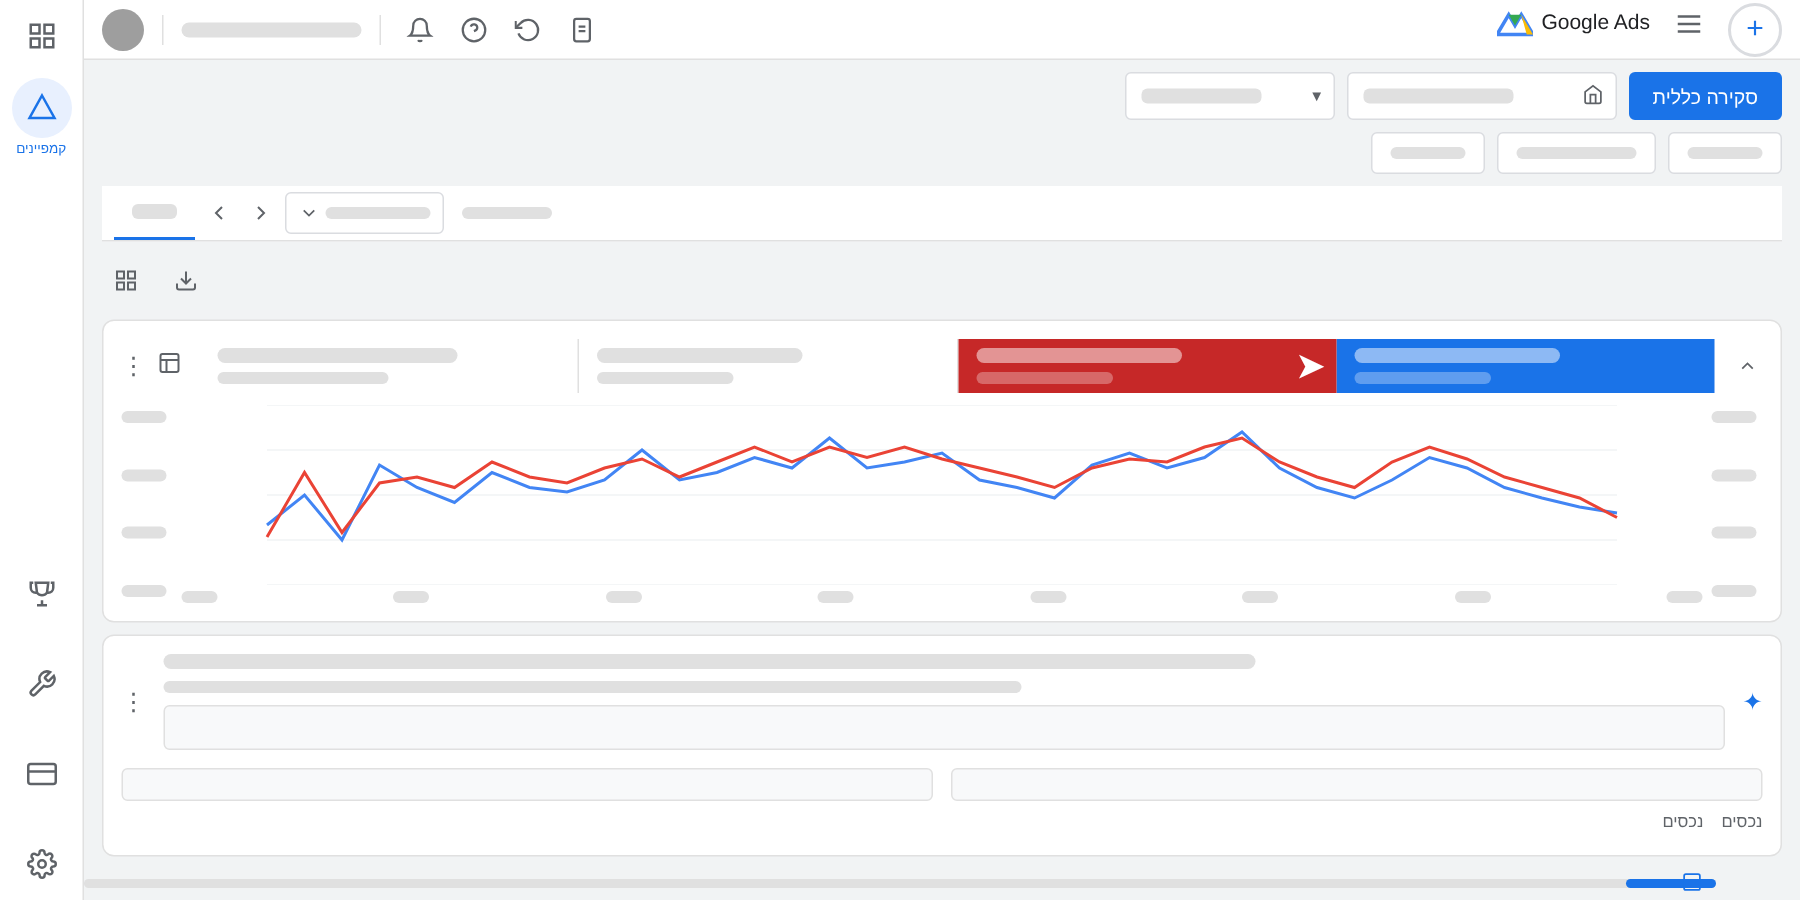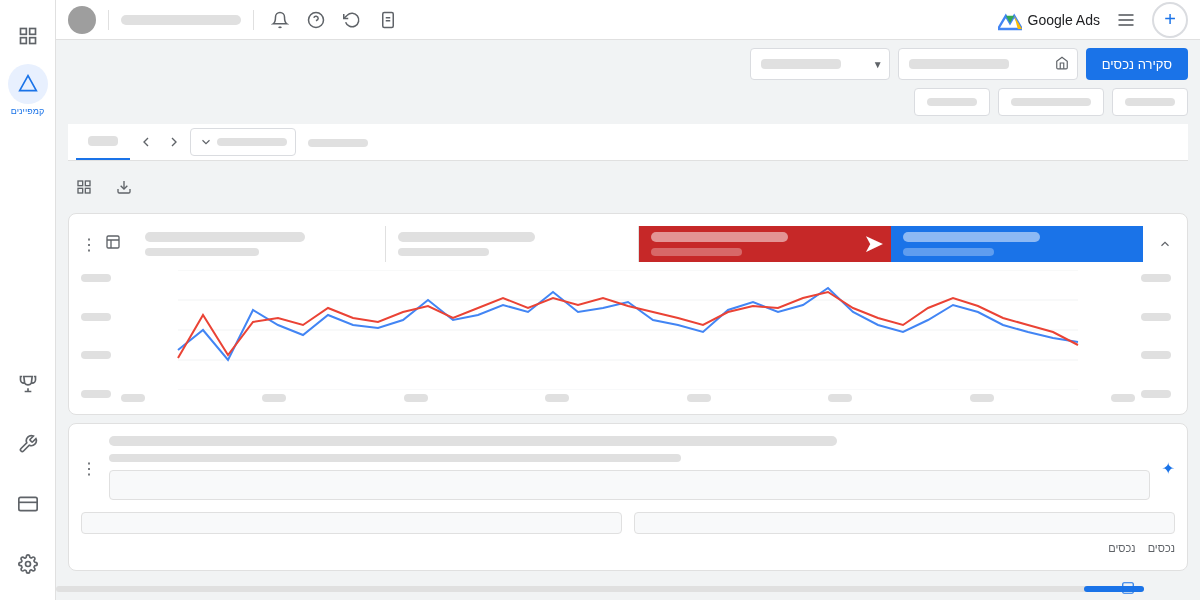--- a/index.html
+++ b/index.html
@@ -6,21 +6,21 @@
     body { font-family: Arial, sans-serif; background: #f1f3f4; width: 1200px; height: 600px; overflow: hidden; display: flex; }
 
     
     .sidebar {
       width: 56px;
       background: #fff;
       border-right: 1px solid #e0e0e0;
       display: flex;
       flex-direction: column;
       align-items: flex-end;
-      padding: 16px 0;
+      padding: 4px 0;
       gap: 4px;
       flex-shrink: 0;
     }
     .sidebar-icon {
       width: 40px;
       height: 40px;
       display: flex;
       align-items: center;
       justify-content: center;
       border-radius: 20px;
@@ -102,21 +102,21 @@
       align-items: center;
       justify-content: center;
       cursor: pointer;
       color: #5f6368;
       font-size: 16px;
       border-radius: 50%;
     }
     .topbar-right {
       margin-left: auto;
       display: flex;
-      align-items: center;
+      align-items: flex-start;
       gap: 12px;
     }
     .google-ads-logo {
       display: flex;
       align-items: center;
       gap: 6px;
       font-size: 14px;
       font-weight: 500;
       color: #202124;
     }
@@ -452,21 +452,21 @@
       </div>
       <div class="filter-right">
         <span style="background:#e0e0e0;height:10px;width:100px;border-radius:4px;display:inline-block;"></span>
         <span style="position:absolute;right:8px;">
           <svg width="14" height="14" viewBox="0 0 24 24" fill="none" stroke="#5f6368" stroke-width="2">
             <path d="M3 9l9-7 9 7v11a2 2 0 01-2 2H5a2 2 0 01-2-2z"></path>
               <polyline points="9 22 9 12 15 12 15 22"></polyline>
           </svg>
         </span>
       </div>
-      <button class="date-btn">סקירה נכסים</button>
+      <button class="date-btn">סקירה כללית</button>
     </div>
 
     <div class="secondary-bar">
       <div class="seg-btn">
         <span style="background:#e0e0e0;height:8px;width:50px;border-radius:4px;"></span>
       </div>
       <div class="seg-btn">
         <span style="background:#e0e0e0;height:8px;width:80px;border-radius:4px;"></span>
       </div>
       <div class="seg-btn">

